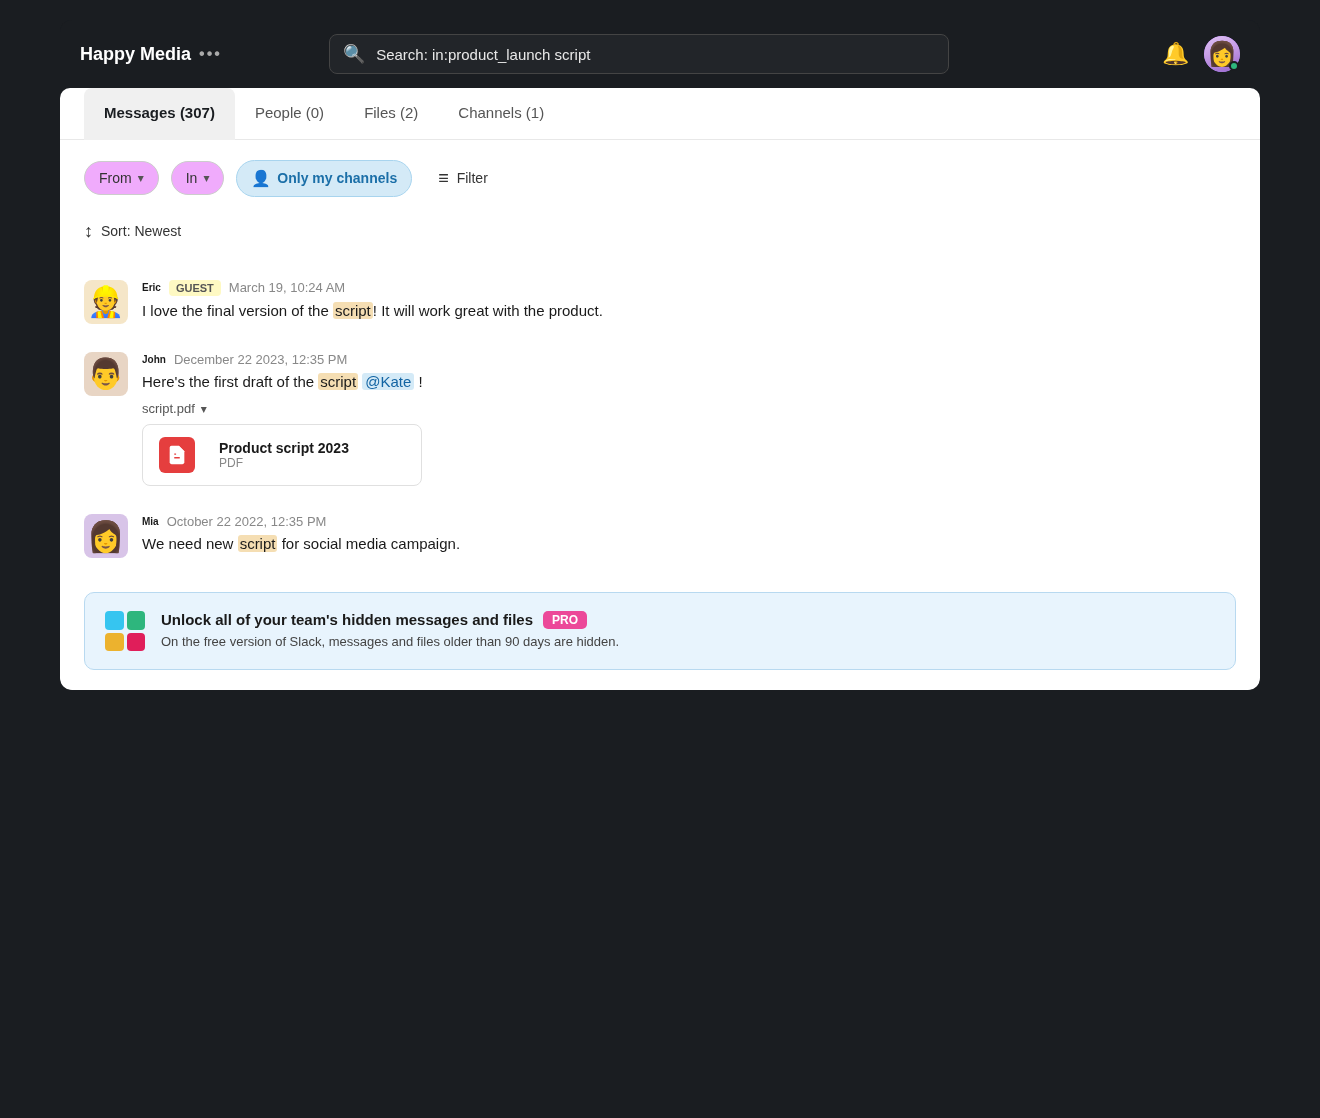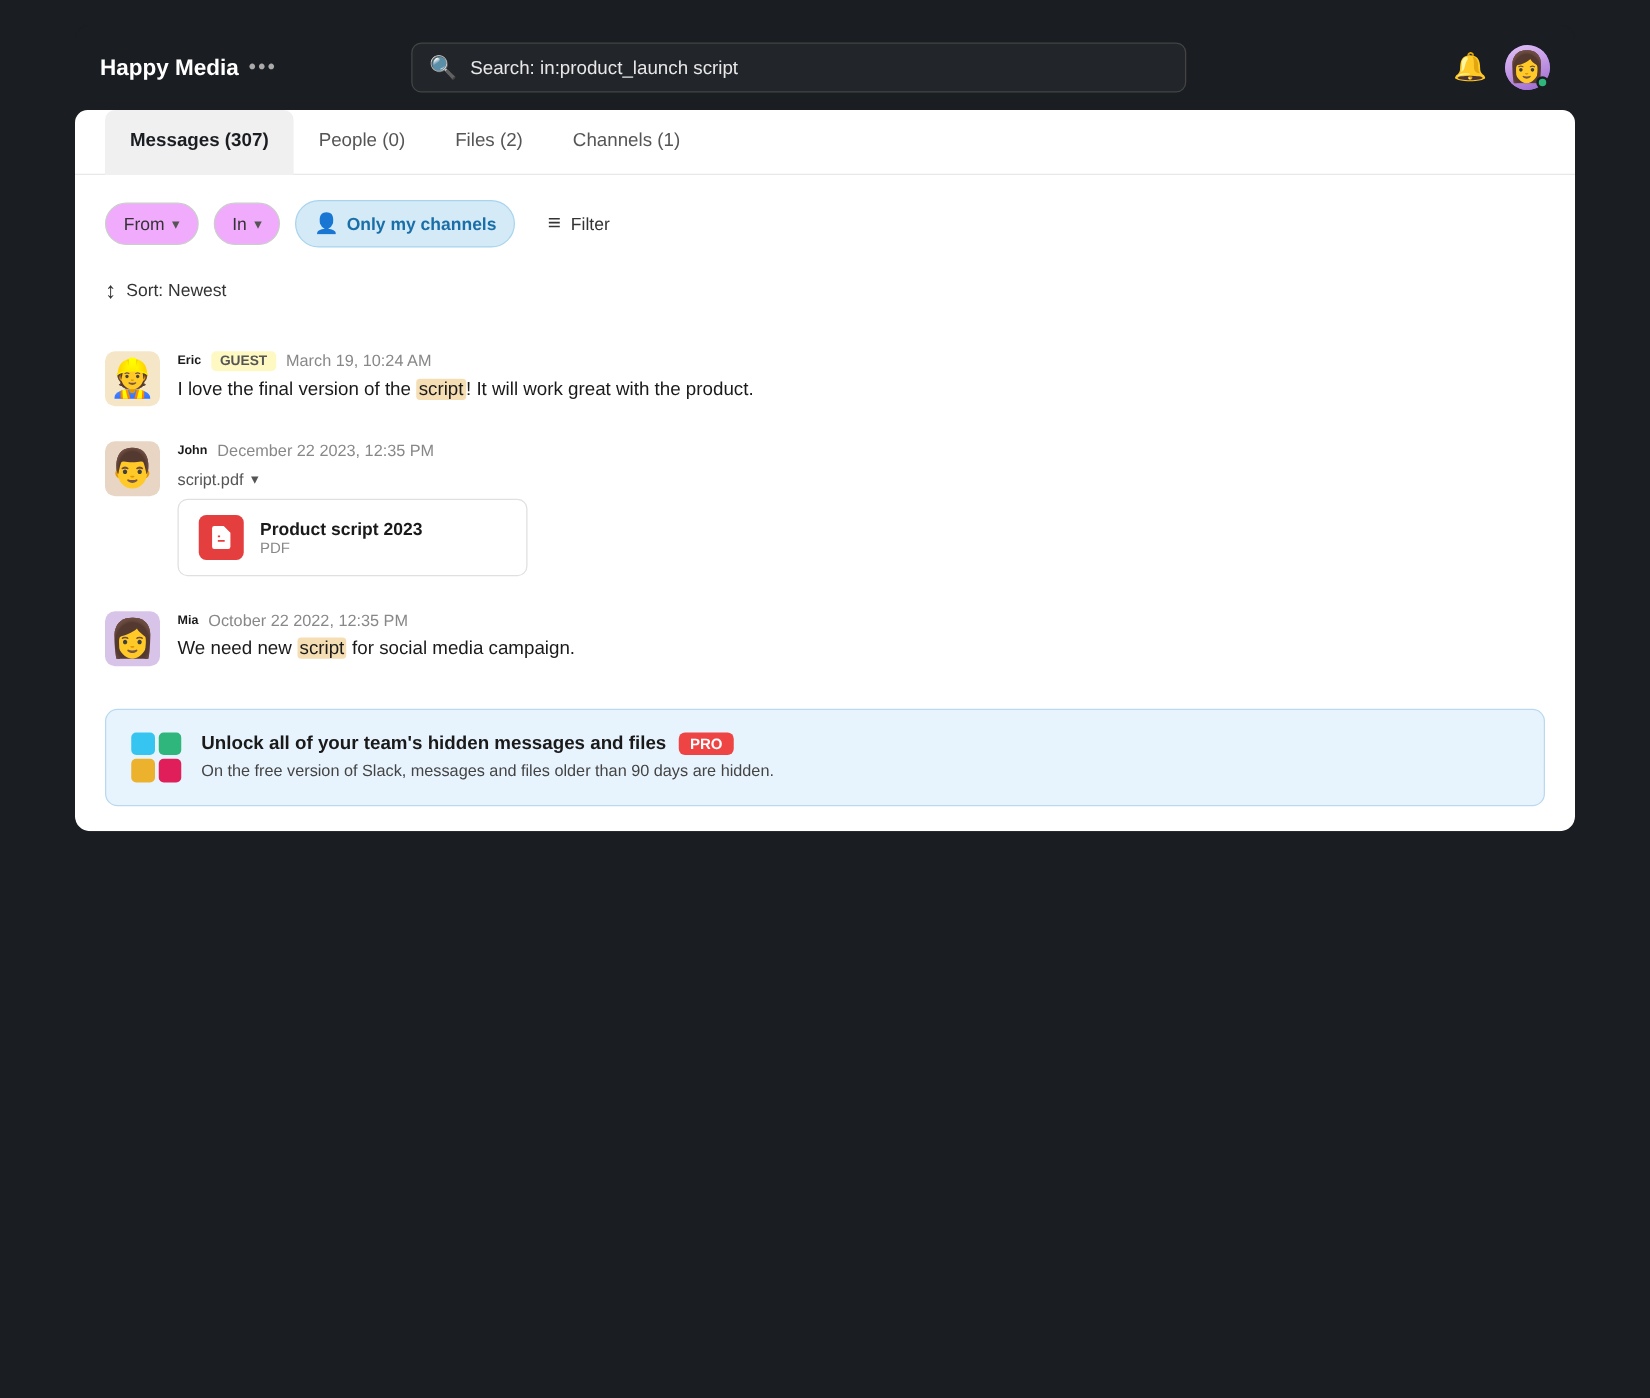--- a/index.html
+++ b/index.html
@@ -279,21 +279,21 @@
       font-size: 13px;
       color: #555;
       cursor: pointer;
     }
     .attachment-chevron {
       font-size: 12px;
     }
     .pdf-card {
       display: flex;
       align-items: center;
-      gap: 13px;
+      gap: 24px;
       border: 1.5px solid #e0e0e0;
       border-radius: 8px;
       padding: 12px 16px;
       margin-top: 8px;
       width: 280px;
       background: #fff;
     }
     .pdf-icon {
       width: 36px;
       height: 36px;
@@ -332,21 +332,21 @@
     }
     .promo-title {
       font-size: 15px;
       font-weight: 700;
       color: #1a1a1a;
       display: flex;
       align-items: flex-start;
       gap: 10px;
     }
     .pro-badge {
-      background: #ef4444;
+      background: #ec4899;
       color: white;
       font-size: 12px;
       font-weight: 700;
       padding: 2px 9px;
       border-radius: 5px;
     }
     .promo-sub {
       font-size: 13px;
       color: #444;
       margin-top: 4px;
@@ -451,20 +451,23 @@
 
       <div class="message-item">
         <div class="msg-avatar msg-avatar-john">
           <span style="font-size:30px;">👨</span>
         </div>
         <div class="msg-content">
           <div class="msg-header">
             <span class="msg-name">John</span>
             <span class="msg-time">December 22 2023, 12:35 PM</span>
           </div>
+          <div class="msg-text">
+            Here's the first draft of the <span class="highlight">script</span> <span class="mention">@Kate</span> !
+          </div>
           <div class="attachment-label">
             <span>script.pdf</span>
             <span class="attachment-chevron">▾</span>
           </div>
           <div class="pdf-card">
             <div class="pdf-icon">
               <svg width="22" height="22" viewBox="0 0 24 24" fill="white">
                 <path d="M14 2H6a2 2 0 0 0-2 2v16a2 2 0 0 0 2 2h12a2 2 0 0 0 2-2V8l-6-6z"></path>
                 <path d="M14 2v6h6"></path>
                 <path d="M9 15h6M9 11h2" stroke="#e53e3e" stroke-width="1.5" fill="none"></path>

